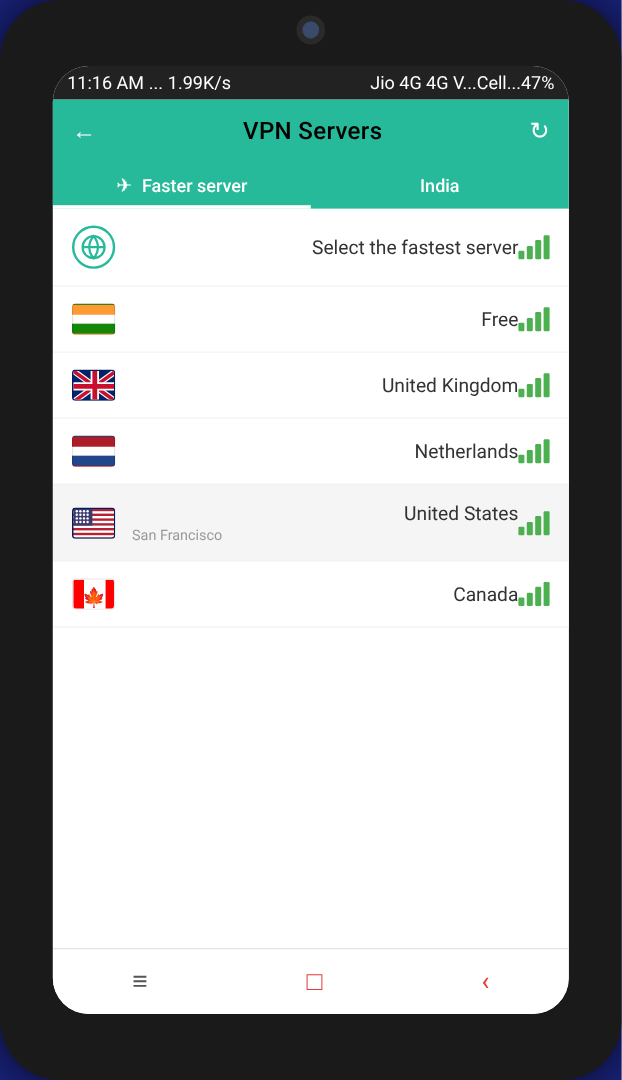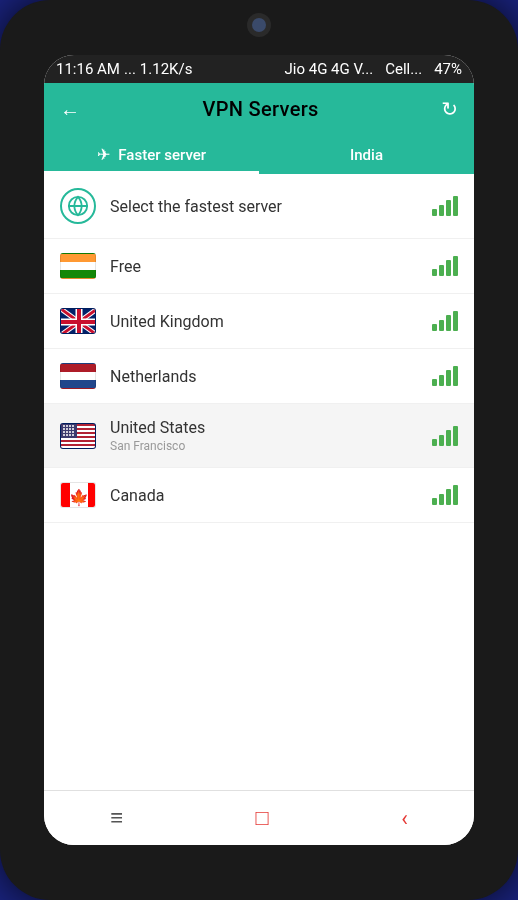--- a/index.html
+++ b/index.html
@@ -62,21 +62,21 @@
       color: #fff;
       font-size: 15px;
       padding: 4px 12px;
       display: flex;
       justify-content: space-between;
       align-items: center;
       min-height: 28px;
       flex-shrink: 0;
     }
     .status-left { display: flex; gap: 4px; align-items: center; }
-    .status-right { display: flex; gap: 12px; align-items: center; margin-left: 20px; }
+    .status-right { display: flex; gap: 0; align-items: center; margin-left: 20px; }
 
     
     .app-header {
       background: #26b99a;
       padding: 0 12px;
       display: flex;
       align-items: center;
       justify-content: space-between;
       height: 52px;
       flex-shrink: 0;
@@ -142,20 +142,21 @@
       background: #f5f5f5;
     }
 
     .server-info {
       flex: 1;
     }
     .server-name {
       font-size: 16px;
       color: #333;
       font-weight: 400;
+      text-align: right;
     }
     .server-sub {
       font-size: 12px;
       color: #999;
       margin-top: 2px;
     }
 
     .signal-bars {
       display: flex;
       align-items: flex-end;
@@ -234,21 +235,21 @@
 <body>
 
 <div class="phone-outer">
   <div class="phone-camera"></div>
   <div class="phone-inner">
 
     <div class="status-bar">
       <div class="status-left">
         <span>11:16 AM</span>
         <span>...</span>
-        <span>1.12K/s</span>
+        <span>1.99K/s</span>
       </div>
       <div class="status-right">
         <span>Jio 4G 4G V...</span>
         <span>Cell...</span>
         <span>47%</span>
       </div>
     </div>
 
     <div class="app-header">
       <span class="header-back">←</span>

